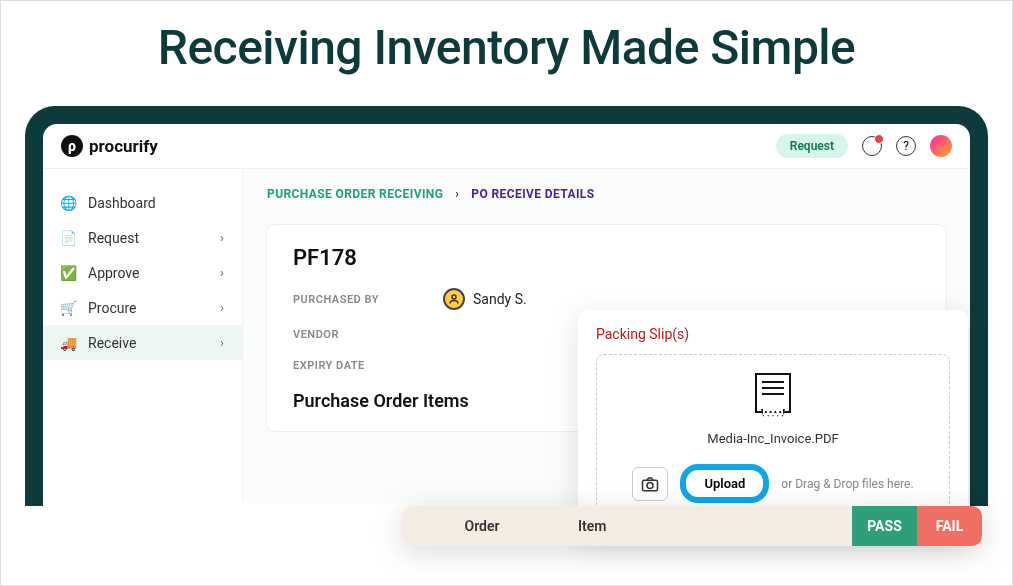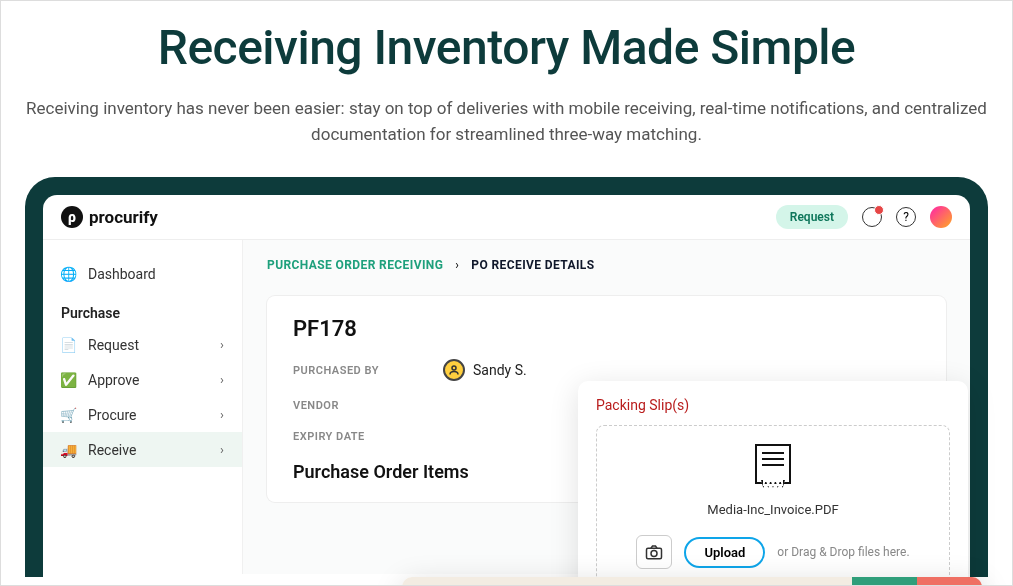--- a/index.html
+++ b/index.html
@@ -27,57 +27,56 @@
 .side-item { display: flex; align-items: center; justify-content: space-between; padding: 9px 18px; font-size: 14px; color: #333; cursor: pointer; }
 .side-item .lbl { display:flex; align-items:center; gap:10px; }
 .side-item.active { background: #eef6f2; }
 .side-heading { padding: 14px 18px 6px; font-size: 14px; font-weight: 600; color: #222; }
 .chev { font-size: 13px; color: #666; }
 .side-icon { width:17px; height:17px; display:inline-flex; align-items:center; justify-content:center; }
 
 .main { flex: 1; background: #fafbfb; padding: 18px 24px; position: relative; }
 .breadcrumb { display:flex; align-items:center; gap:12px; font-size: 12px; letter-spacing: 0.4px; margin-bottom: 24px; }
 .bc1 { color:#1ea07c; font-weight:700; }
-.bc2 { color:#0f172a; font-weight:700; }
+.bc2 { color:#4c1d95; font-weight:700; }
 .doc-card { background:#fff; border-radius: 8px; padding: 20px 26px; box-shadow: 0 0 0 1px #eee; }
 .doc-title { font-size: 22px; font-weight: 600; color:#111; margin-bottom: 18px; }
 .field-row { display:flex; align-items:center; gap: 40px; margin-bottom: 18px; }
 .field-label { font-size: 11px; letter-spacing: 0.5px; color:#888; font-weight:600; width: 110px; }
 .field-val { display:flex; align-items:center; gap:8px; font-size:14px; color:#222; }
 .user-badge { width:22px; height:22px; background:#ffcf3f; border-radius:50%; display:flex; align-items:center; justify-content:center; border:2px solid #444;}
 .section-title { font-size: 18px; font-weight:600; color:#111; margin-top: 6px; }
 
 
 .packing-card { position:absolute; top: 204px; right: 20px; width: 390px; background:#fff; border-radius:10px; box-shadow: 0 6px 30px rgba(0,0,0,0.12); padding: 16px 18px; z-index: 5; }
 .packing-card h4 { font-size: 14px; font-weight:400; color:#b91c1c; margin-bottom: 12px; }
 .drop-zone { border:1px dashed #ccc; border-radius:8px; padding: 18px; display:flex; flex-direction:column; align-items:center; gap:18px; }
 .file-icon { width:36px; height:40px; border:2.5px solid #111; position:relative; }
 .file-icon::before { content:""; position:absolute; top:6px; left:5px; right:5px; height:2px; background:#111; box-shadow: 0 6px 0 #111, 0 12px 0 #111; }
 .file-icon::after { content:""; position:absolute; bottom:-6px; left:4px; right:4px; height:6px; background:#fff; border-left:2.5px solid #111; border-right:2.5px solid #111; border-bottom:2.5px solid #111; clip-path: polygon(0 0, 10% 100%, 20% 0, 30% 100%, 40% 0, 50% 100%, 60% 0, 70% 100%, 80% 0, 90% 100%, 100% 0);}
 .file-name { font-size: 13px; color:#333; }
 .upload-row { display:flex; align-items:center; gap:12px; }
 .cam-btn { width:36px; height:34px; border:1px solid #ccc; border-radius:6px; display:flex; align-items:center; justify-content:center; cursor:pointer; }
-.upload-btn { border:2px solid #0ea5e9; border-radius:18px; padding:6px 18px; font-size:13px; font-weight:600; background:#fff; cursor:pointer; }
+.upload-btn { border:6px solid #0ea5e9; border-radius:18px; padding:6px 18px; font-size:13px; font-weight:600; background:#fff; cursor:pointer; }
 .drag-hint { font-size:12px; color:#888; }
 
 .order-card { position:absolute; top: 400px; right: 6px; width: 580px; background:#fff; border-radius:10px; box-shadow: 0 6px 30px rgba(0,0,0,0.15); z-index:6; overflow:hidden; }
 .order-head { display:flex; background:#f3ece2; }
 .oh-cell { padding: 12px 16px; font-size:14px; font-weight:600; color:#333; }
 .oh-order { width: 160px; text-align:center;}
 .oh-item { flex:1; }
 .oh-btn { width:65px; text-align:center; padding:12px 0; font-weight:700; color:#fff; font-size:14px;}
 .oh-pass { background:#2f9e7a; }
 .oh-fail { background:#ef6f63; }
 </style>
 </head>
 <body>
 
 <div class="hero">
   <h1>Receiving Inventory Made Simple</h1>
-  <p>Receiving inventory has never been easier: stay on top of deliveries with mobile receiving, real-time notifications, and centralized documentation for streamlined three-way matching.</p>
 </div>
 
 <div class="device-wrap">
   <div class="device">
     <div class="screen">
       <div class="topbar">
         <div class="logo">
           <span class="logo-mark">ρ</span>
           <span>procurify</span>
         </div>
@@ -91,21 +90,20 @@
         </div>
       </div>
       <div class="app-body">
         <div class="sidebar">
           <div class="side-item">
             <span class="lbl">
                 <span class="side-icon">🌐</span>
                 <span>Dashboard</span>
               </span>
           </div>
-          <div class="side-heading">Purchase</div>
           <div class="side-item">
             <span class="lbl">
                 <span class="side-icon">📄</span>
                 <span>Request</span>
               </span>
             <span class="chev">›</span>
           </div>
           <div class="side-item">
             <span class="lbl">
                 <span class="side-icon">✅</span>

